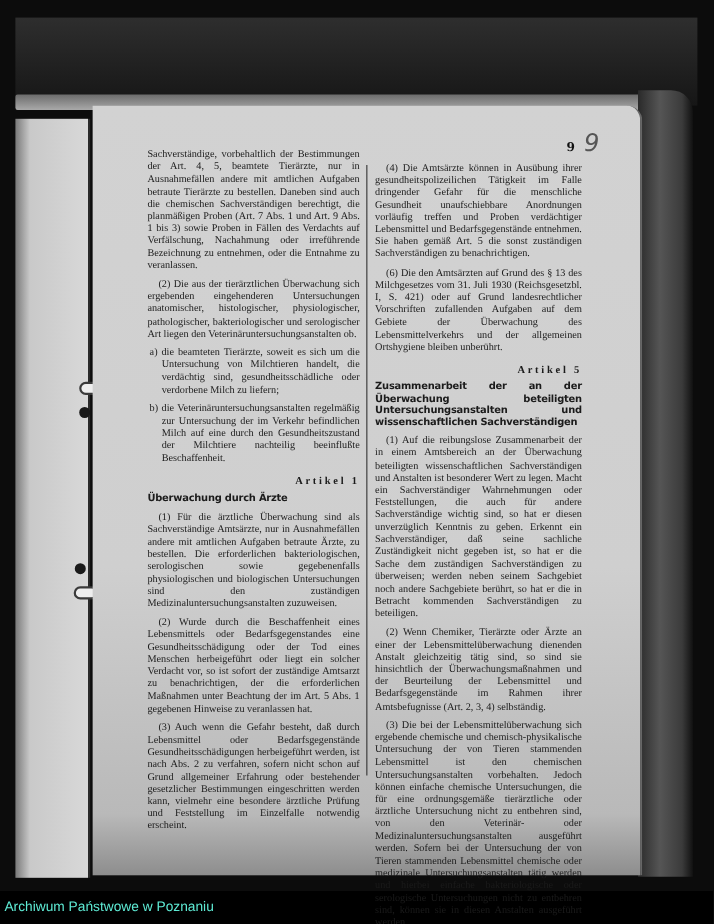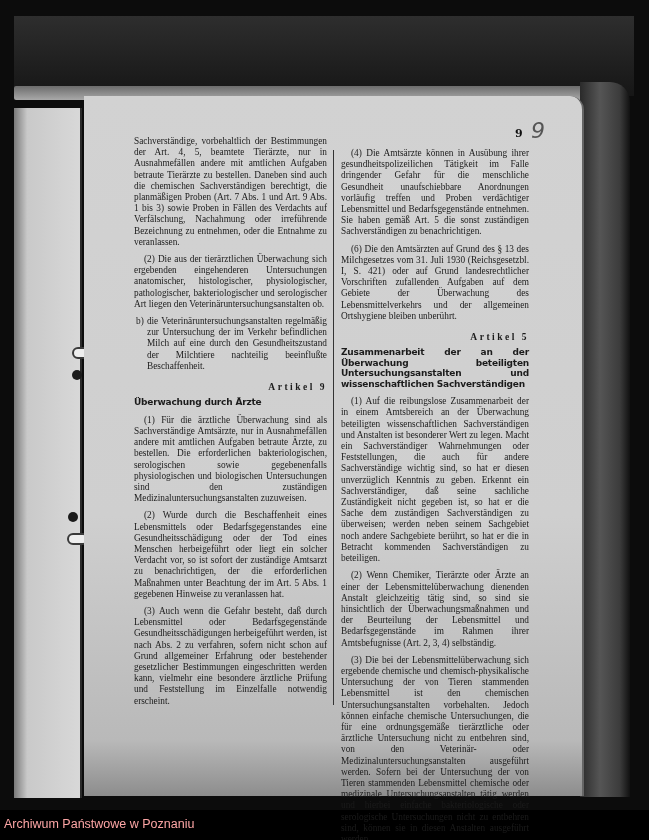--- a/index.html
+++ b/index.html
@@ -71,21 +71,21 @@
   .col .list-item { margin: 0 0 6px 0; padding-left: 13px; text-indent: -11px; }
   .article-heading {
     text-align: right; letter-spacing: 2.5px; font-weight: bold; font-size: 9.5px;
     margin: 10px 0 4px 0; text-indent: 0 !important;
   }
   .article-title {
     font-weight: bold; font-size: 9px; line-height: 10.5px;
     margin: 0 0 7px 0; font-family: "DejaVu Sans", sans-serif; letter-spacing: -0.2px;
   }
   .footer {
-    position: absolute; left: 4px; top: 817px; color: #fca5a5;
+    position: absolute; left: 4px; top: 817px; color: #5eead4;
     font-family: "Liberation Sans", sans-serif; font-size: 12.5px; font-weight: normal;
   }
 </style>
 </head>
 <body>
 
 <div class="scan">
   <div class="top-band"></div>
   <div class="binder"></div>
   <div class="left-strip"></div>
@@ -99,24 +99,28 @@
   <div class="right-edge"></div>
 
   <div class="page"></div>
   <div class="page-number">9</div>
   <div class="handwritten-num">9</div>
 
   <div class="col col-left">
     <p class="cont">Sachverständige, vorbehaltlich der Bestimmungen der Art. 4, 5, beamtete Tierärzte, nur in Ausnahmefällen andere mit amtlichen Aufgaben betraute Tierärzte zu bestellen. Daneben sind auch die chemischen Sachverständigen berechtigt, die planmäßigen Proben (Art. 7 Abs. 1 und Art. 9 Abs. 1 bis 3) sowie Proben in Fällen des Verdachts auf Verfälschung, Nachahmung oder irreführende Bezeichnung zu entnehmen, oder die Entnahme zu veranlassen.</p>
     <p>(2) Die aus der tierärztlichen Überwachung sich ergebenden eingehenderen Untersuchungen anatomischer, histologischer, physiologischer, pathologischer, bakteriologischer und serologischer Art liegen den Veterinäruntersuchungsanstalten ob.</p>
     <div class="list-item">
+      <span>a)</span>
+      <span>die beamteten Tierärzte, soweit es sich um die Untersuchung von Milchtieren handelt, die verdächtig sind, gesundheitsschädliche oder verdorbene Milch zu liefern;</span>
+    </div>
+    <div class="list-item">
       <span>b)</span>
       <span>die Veterinäruntersuchungsanstalten regelmäßig zur Untersuchung der im Verkehr befindlichen Milch auf eine durch den Gesundheitszustand der Milchtiere nachteilig beeinflußte Beschaffenheit.</span>
     </div>
-    <div class="article-heading">Artikel 9</div>
+    <div class="article-heading">Artikel 1</div>
     <div class="article-title">Überwachung durch Ärzte</div>
     <p>(1) Für die ärztliche Überwachung sind als Sachverständige Amtsärzte, nur in Ausnahmefällen andere mit amtlichen Aufgaben betraute Ärzte, zu bestellen. Die erforderlichen bakteriologischen, serologischen sowie gegebenenfalls physiologischen und biologischen Untersuchungen sind den zuständigen Medizinaluntersuchungsanstalten zuzuweisen.</p>
     <p>(2) Wurde durch die Beschaffenheit eines Lebensmittels oder Bedarfsgegenstandes eine Gesundheitsschädigung oder der Tod eines Menschen herbeigeführt oder liegt ein solcher Verdacht vor, so ist sofort der zuständige Amtsarzt zu benachrichtigen, der die erforderlichen Maßnahmen unter Beachtung der im Art. 5 Abs. 1 gegebenen Hinweise zu veranlassen hat.</p>
     <p>(3) Auch wenn die Gefahr besteht, daß durch Lebensmittel oder Bedarfsgegenstände Gesundheitsschädigungen herbeigeführt werden, ist nach Abs. 2 zu verfahren, sofern nicht schon auf Grund allgemeiner Erfahrung oder bestehender gesetzlicher Bestimmungen eingeschritten werden kann, vielmehr eine besondere ärztliche Prüfung und Feststellung im Einzelfalle notwendig erscheint.</p>
   </div>
 
   <div class="col-divider"></div>
 
   <div class="col col-right">
     <p>(4) Die Amtsärzte können in Ausübung ihrer gesundheitspolizeilichen Tätigkeit im Falle dringender Gefahr für die menschliche Gesundheit unaufschiebbare Anordnungen vorläufig treffen und Proben verdächtiger Lebensmittel und Bedarfsgegenstände entnehmen. Sie haben gemäß Art. 5 die sonst zuständigen Sachverständigen zu benachrichtigen.</p>

